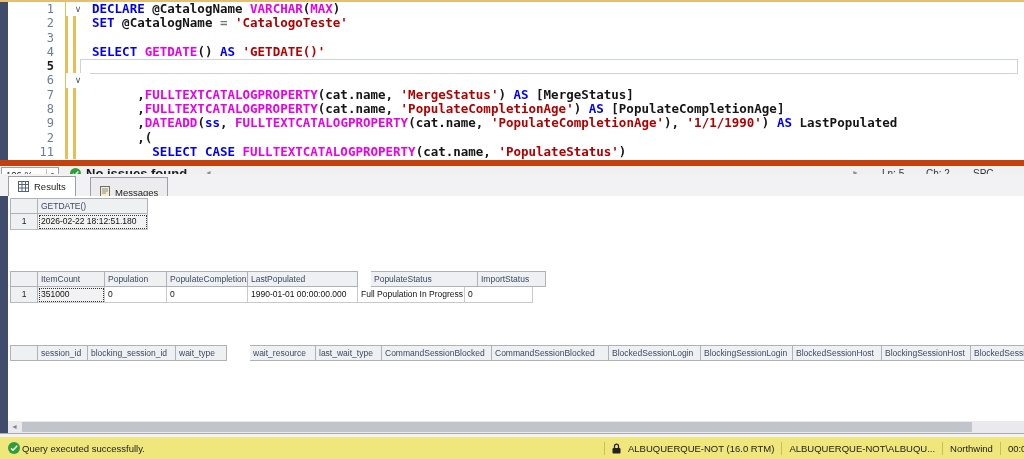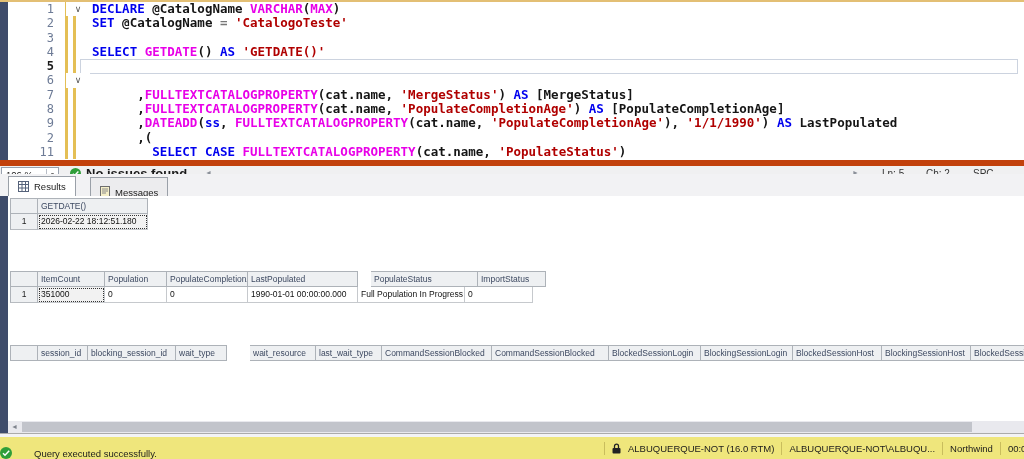--- a/index.html
+++ b/index.html
@@ -67,21 +67,21 @@
   .hs-btn{position:absolute;left:0;top:0;width:13px;height:12px;font-size:7px;color:#7f848d;
           text-align:center;line-height:12px;}
   .hs-thumb{position:absolute;left:14px;top:1px;width:950px;height:10px;background:#c2c4cb;}
 
   .pane-gap{position:absolute;left:0;top:433px;width:1024px;height:4px;background:#f3f3f5;
             border-top:1px solid #ababab;}
 
   
   .statusbar{position:absolute;left:0;top:437px;width:1024px;height:22px;background:#efe67c;
              font-size:9.5px;color:#1c1c1c;overflow:hidden;}
-  .sb-left{position:absolute;left:0;top:0;height:22px;display:flex;align-items:flex-end;gap:22px;}
+  .sb-left{position:absolute;left:8px;top:0;height:22px;display:flex;align-items:center;gap:2px;}
   .sb-right{position:absolute;left:604px;top:0;height:22px;display:flex;align-items:center;gap:7px;white-space:nowrap;}
   .sb-sep{width:1px;height:13px;background:#c9bd5d;flex:none;}
   .icon{display:inline-block;flex:none;line-height:0;}
 </style>
 </head>
 <body>
 
 <div class="screen">
 
   <div class="top-accent"></div>

